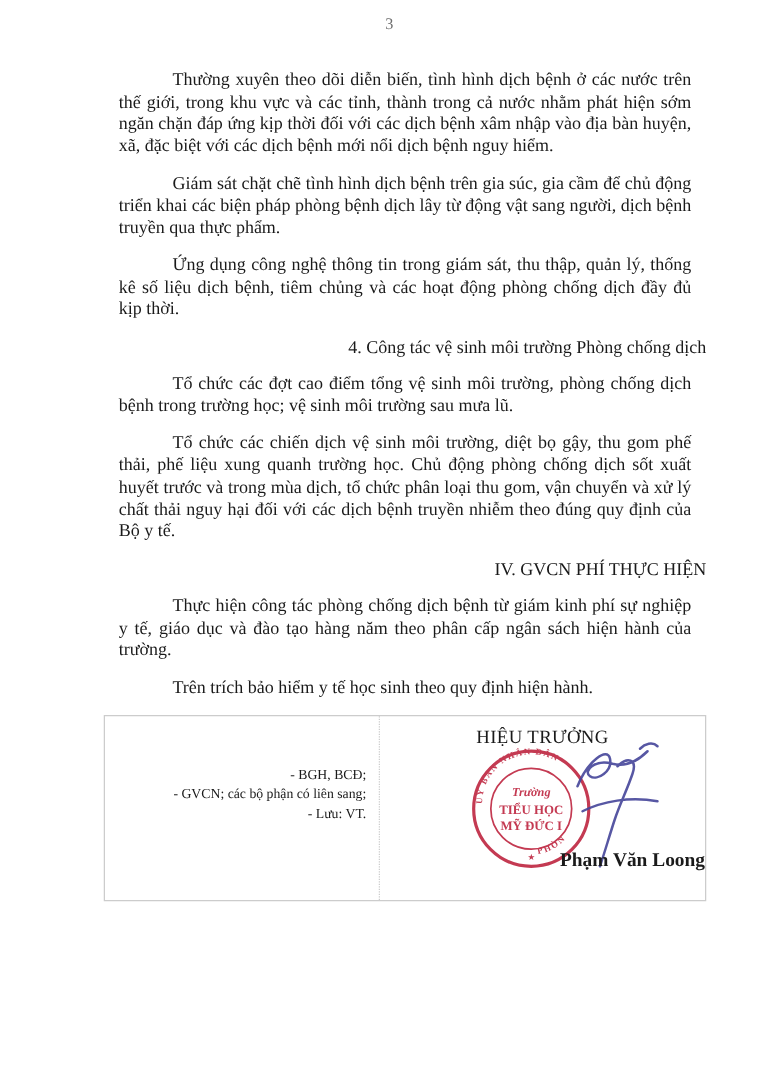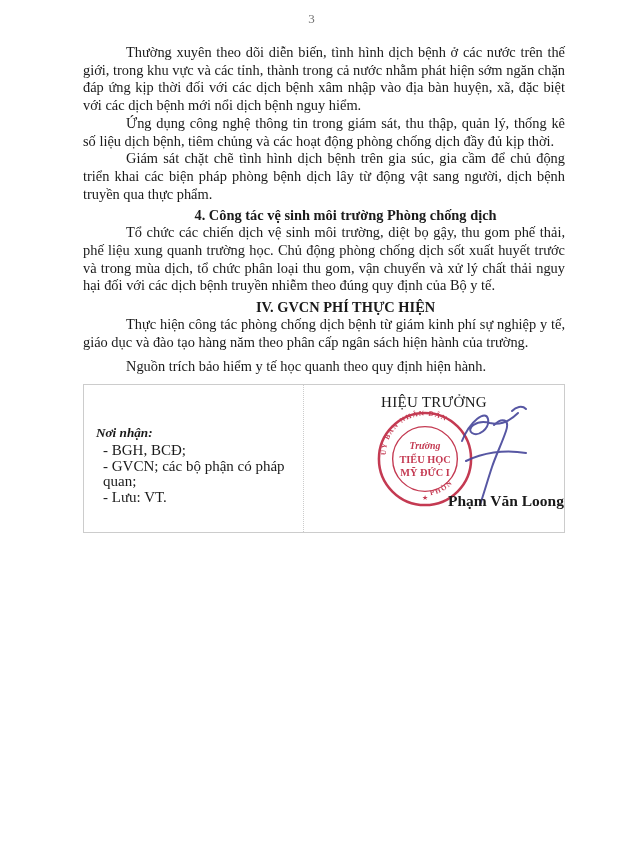--- a/index.html
+++ b/index.html
@@ -18,33 +18,33 @@
     text-align: center;
     font-size: 13px;
     color: #6f6f6f;
   }
   .content {
     position: absolute;
     left: 83px; top: 44px;
     width: 482px;
   }
   .para {
-    margin: 0;
+    margin: 12px;
     font-size: 14.4px;
     line-height: 17.7px;
     text-align: justify;
     text-indent: 43px;
   }
   .heading {
     margin: 3px 0 0 0;
     font-size: 14.4px;
     line-height: 18px;
-    font-weight: bold;
+    font-weight: normal;
     text-indent: 43px;
-    text-align: center;
+    text-align: right;
   }
   .spaced { margin-top: 6px; }
   .sig-table {
     display: flex;
     margin-top: 9px;
     border: 1px solid #cccccc;
     height: 149px;
     background: #ffffff;
   }
   .cell-left {
@@ -52,23 +52,24 @@
     border-right: 1px dotted #cccccc;
     padding: 40px 10px 0 12px;
   }
   .recipients-title {
     font-size: 13.2px;
     font-weight: bold;
     font-style: italic;
     margin-bottom: 2px;
   }
   .recipient-item {
-    font-size: 15px;
+    font-size: 11px;
     line-height: 15.5px;
     padding-left: 7px;
+    text-align: right;
   }
   .cell-right {
     flex: 1;
     position: relative;
     text-align: center;
   }
   .signature-role {
     margin-top: 9px;
     font-size: 15px;
     font-weight: normal;
@@ -99,34 +100,34 @@
 </style>
 </head>
 <body>
 
 <div>
 
   <div class="page-number">3</div>
 
   <div class="content">
     <p class="para">Thường xuyên theo dõi diễn biến, tình hình dịch bệnh ở các nước trên thế giới, trong khu vực và các tỉnh, thành trong cả nước nhằm phát hiện sớm ngăn chặn đáp ứng kịp thời đối với các dịch bệnh xâm nhập vào địa bàn huyện, xã, đặc biệt với các dịch bệnh mới nổi dịch bệnh nguy hiểm.</p>
+    <p class="para">Giám sát chặt chẽ tình hình dịch bệnh trên gia súc, gia cầm để chủ động triển khai các biện pháp phòng bệnh dịch lây từ động vật sang người, dịch bệnh truyền qua thực phẩm.</p>
     <p class="para">Ứng dụng công nghệ thông tin trong giám sát, thu thập, quản lý, thống kê số liệu dịch bệnh, tiêm chủng và các hoạt động phòng chống dịch đầy đủ kịp thời.</p>
-    <p class="para">Giám sát chặt chẽ tình hình dịch bệnh trên gia súc, gia cầm để chủ động triển khai các biện pháp phòng bệnh dịch lây từ động vật sang người, dịch bệnh truyền qua thực phẩm.</p>
     <p class="heading">4. Công tác vệ sinh môi trường Phòng chống dịch</p>
+    <p class="para">Tổ chức các đợt cao điểm tổng vệ sinh môi trường, phòng chống dịch bệnh trong trường học; vệ sinh môi trường sau mưa lũ.</p>
     <p class="para">Tổ chức các chiến dịch vệ sinh môi trường, diệt bọ gậy, thu gom phế thải, phế liệu xung quanh trường học. Chủ động phòng chống dịch sốt xuất huyết trước và trong mùa dịch, tổ chức phân loại thu gom, vận chuyển và xử lý chất thải nguy hại đối với các dịch bệnh truyền nhiễm theo đúng quy định của Bộ y tế.</p>
     <p class="heading">IV. GVCN PHÍ THỰC HIỆN</p>
     <p class="para">Thực hiện công tác phòng chống dịch bệnh từ giám kinh phí sự nghiệp y tế, giáo dục và đào tạo hàng năm theo phân cấp ngân sách hiện hành của trường.</p>
-    <p class="para spaced">Nguồn trích bảo hiểm y tế học quanh theo quy định hiện hành.</p>
+    <p class="para spaced">Trên trích bảo hiểm y tế học sinh theo quy định hiện hành.</p>
 
     <div class="sig-table">
 
       <div class="cell-left">
-        <div class="recipients-title">Nơi nhận:</div>
         <div class="recipient-item">- BGH, BCĐ;</div>
-        <div class="recipient-item">- GVCN; các bộ phận có pháp quan;</div>
+        <div class="recipient-item">- GVCN; các bộ phận có liên sang;</div>
         <div class="recipient-item">- Lưu: VT.</div>
       </div>
 
       <div class="cell-right">
         <div class="signature-role">HIỆU TRƯỞNG</div>
 
         <div class="stamp-wrap">
           <svg class="stamp-svg" viewBox="0 0 100 100" width="98" height="98">
             <circle cx="50" cy="50" r="47" fill="none" stroke="#c43a52" stroke-width="2.6"></circle>
             <circle cx="50" cy="50" r="33" fill="none" stroke="#c43a52" stroke-width="1.4"></circle>

